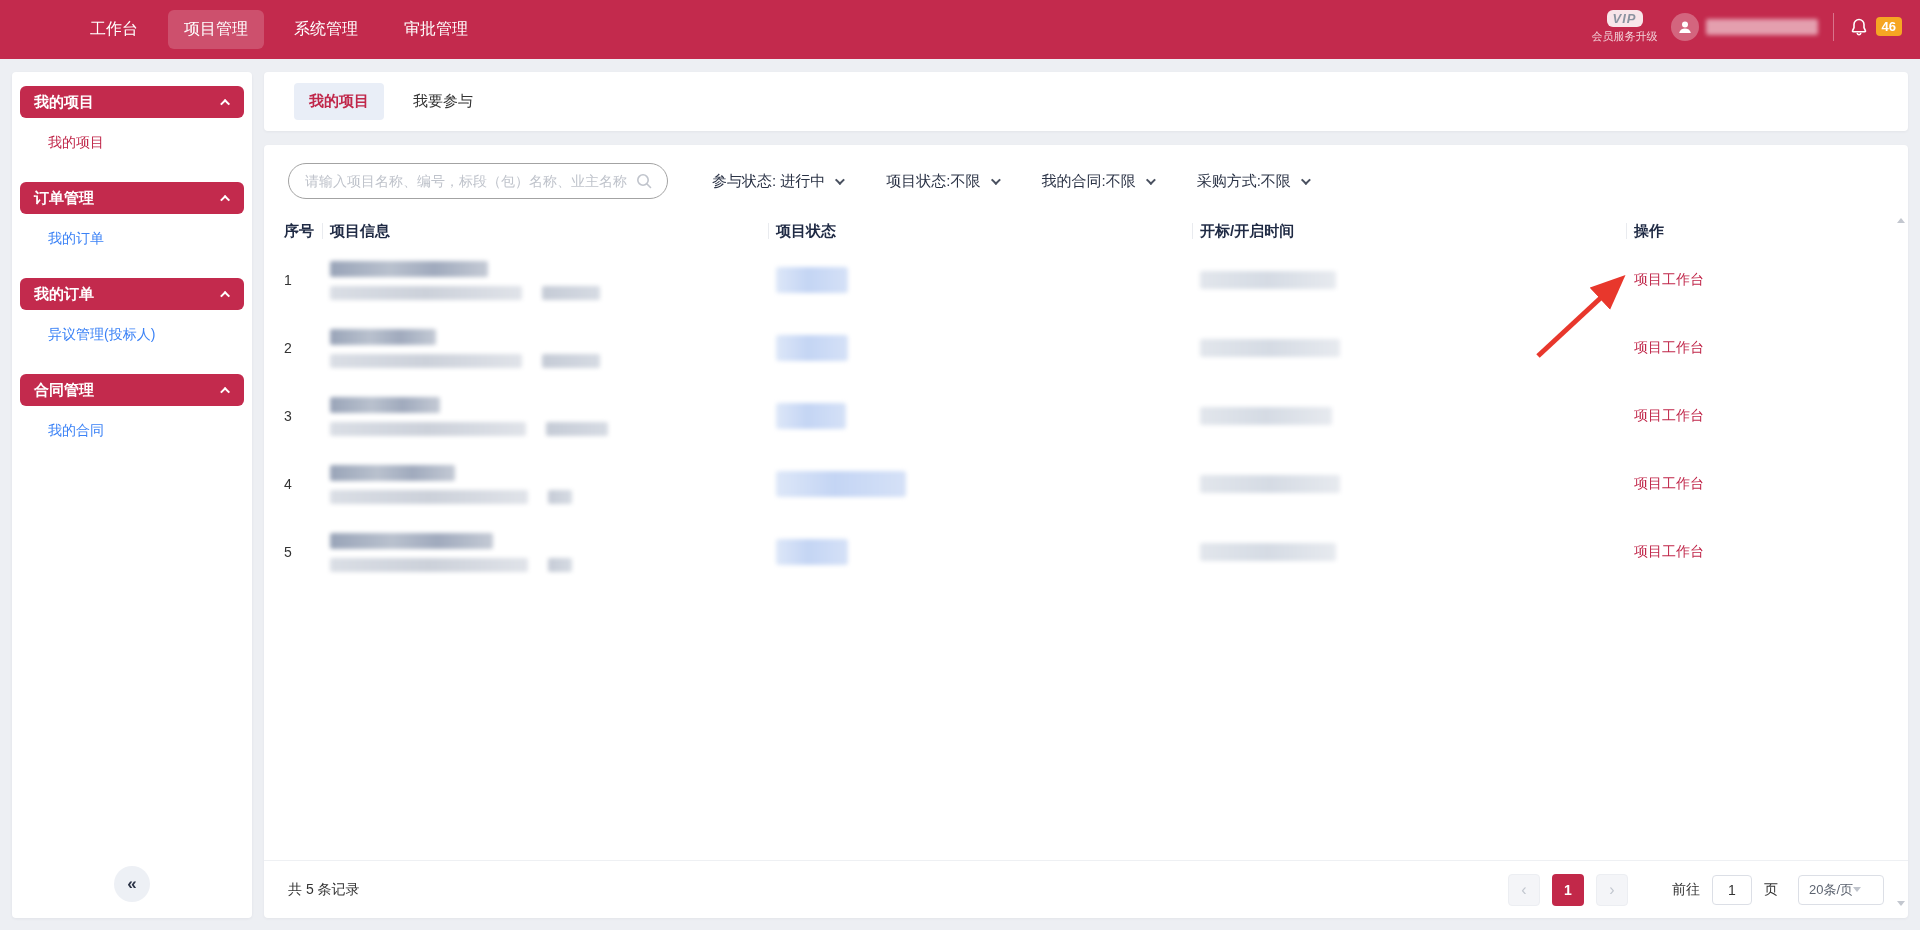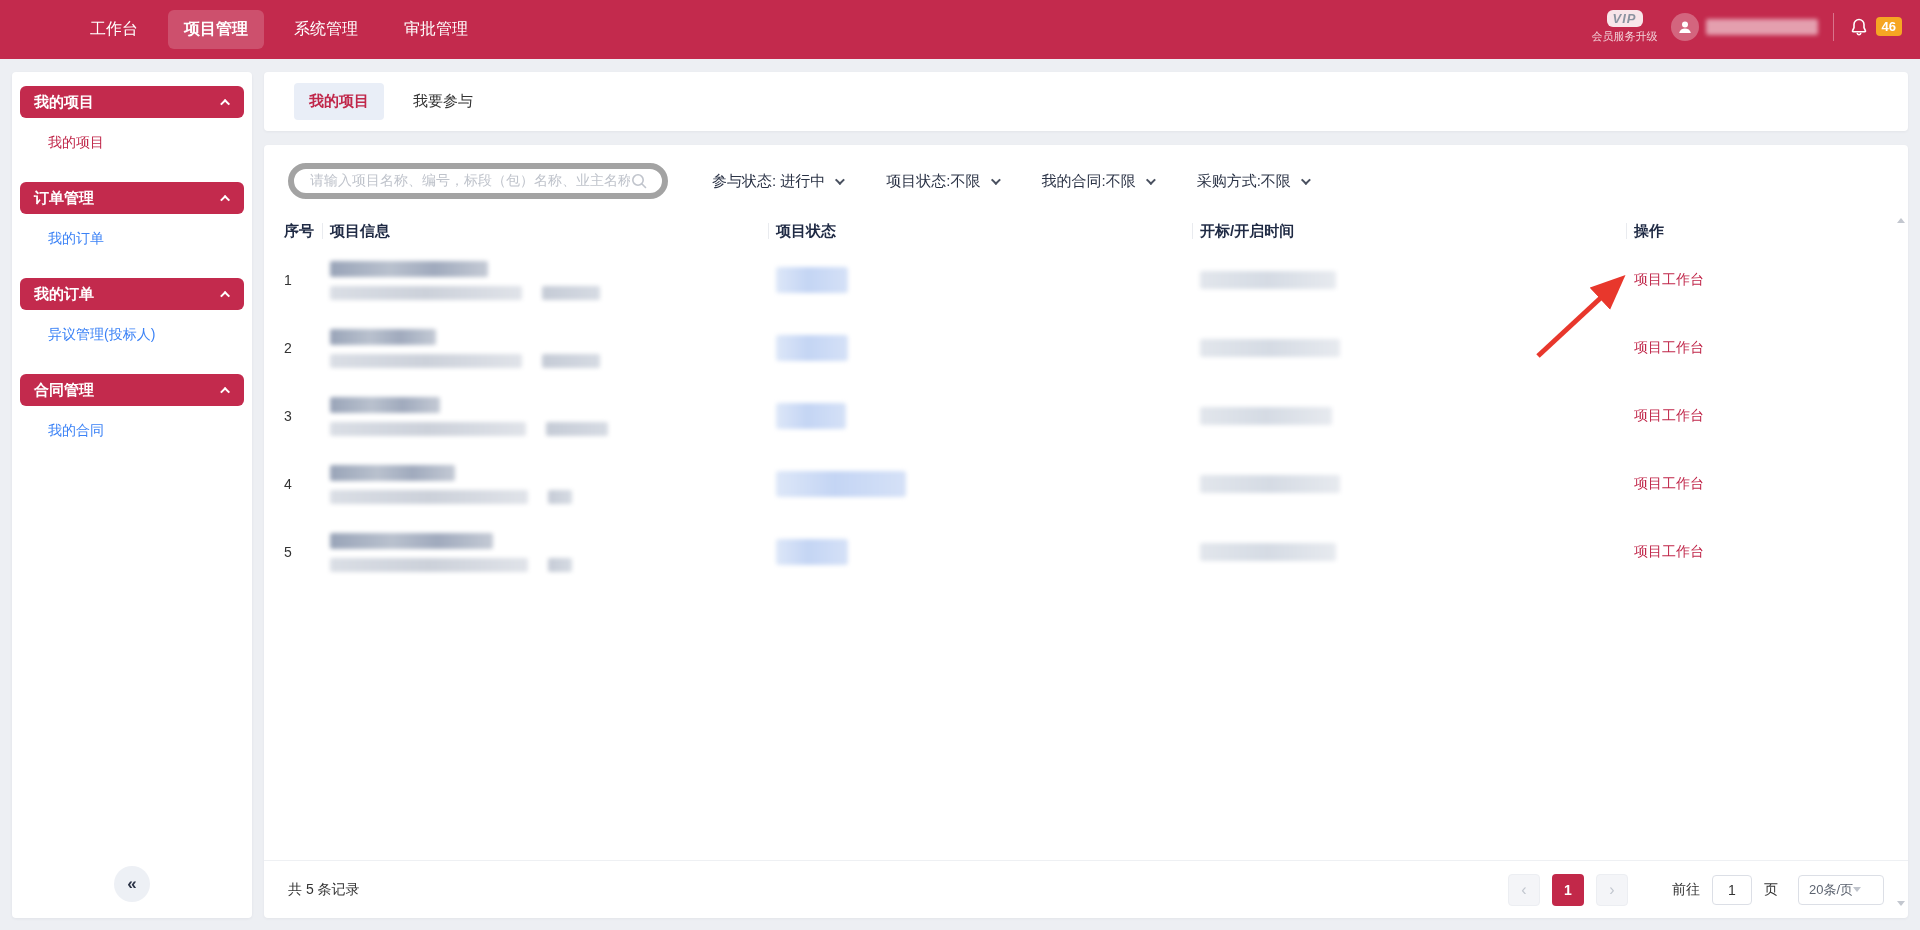--- a/index.html
+++ b/index.html
@@ -6,21 +6,21 @@
   html,body { width:1920px; height:930px; }
   body {
     font-family:"Liberation Sans","DejaVu Sans",sans-serif;
     background:#edeff3; position:relative; overflow:hidden; color:#333;
   }
   
   .topbar { position:absolute; left:0; top:0; width:1920px; height:59px;
     background:#c32a4d; display:flex; align-items:center; padding-left:74px; }
   .nav-item { color:#fff; font-size:16px; padding:9px 16px; border-radius:6px;
     margin-right:14px; cursor:pointer; white-space:nowrap; }
-  .nav-item.active { background:rgba(255,255,255,0.18);font-weight:bold; }
+  .nav-item.active { background:rgba(255,255,255,0.18); }
   .topbar-right { position:absolute; right:18px; top:0; height:53px;
     display:flex; align-items:center; gap:7px; }
   .vip-box { display:flex; flex-direction:column; align-items:center; margin-right:6px; }
   .vip-badge { background:rgba(255,255,255,0.88); color:#8b93a0; font-weight:bold;
     font-style:italic; font-size:13px; border-radius:6px; padding:1px 6px; letter-spacing:1px; }
   .vip-caption { color:rgba(255,255,255,0.78); font-size:11px; margin-top:2px; }
   .avatar { width:28px; height:28px; border-radius:50%; background:rgba(255,255,255,0.28);
     display:flex; align-items:center; justify-content:center; }
   .user-redact { width:112px; height:16px; background:rgba(255,255,255,0.55);
     filter:blur(2px); border-radius:2px; }
@@ -49,22 +49,22 @@
     padding-left:30px; box-shadow:0 1px 3px rgba(30,40,60,0.05); }
   .tab { font-size:15px; color:#333; padding:9px 15px; cursor:pointer; }
   .tab.active { background:#e9eef7; color:#c0274a; font-weight:bold; border-radius:4px; }
   .tab + .tab { margin-left:14px; }
   
   .content { position:absolute; left:264px; top:145px; width:1644px; height:773px;
     background:#fff; border-radius:4px; box-shadow:0 1px 3px rgba(30,40,60,0.05); }
   
   .filters { position:absolute; left:24px; top:16px; right:24px; height:40px;
     display:flex; align-items:center; }
-  .search-box { width:380px; height:36px; border:6px solid #a3a3a3; border-radius:18px;
-    display:flex; align-items:center; padding:0 14px 0 16px;font-family:Liberation Mono, monospace; }
+  .search-box { width:380px; height:36px; border:1px solid #a3a3a3; border-radius:18px;
+    display:flex; align-items:center; padding:0 14px 0 16px; }
   .search-box input { flex:1; border:none; outline:none; font-size:14px; color:#333;
     font-family:inherit; background:transparent; }
   .search-box input::placeholder { color:#bfc3cb; }
   .dropdown { display:flex; align-items:center; font-size:15px; color:#2b3346;
     margin-left:44px; cursor:pointer; white-space:nowrap; }
   .dropdown:first-of-type { margin-left:26px; }
   .chev-down { display:inline-block; width:7px; height:7px; border:solid #4a5160;
     border-width:0 2px 2px 0; transform:rotate(45deg) translateY(-2px); margin-left:10px; }
   
   .thead, .trow { display:grid; grid-template-columns:46px 446px 424px 434px 1fr;

